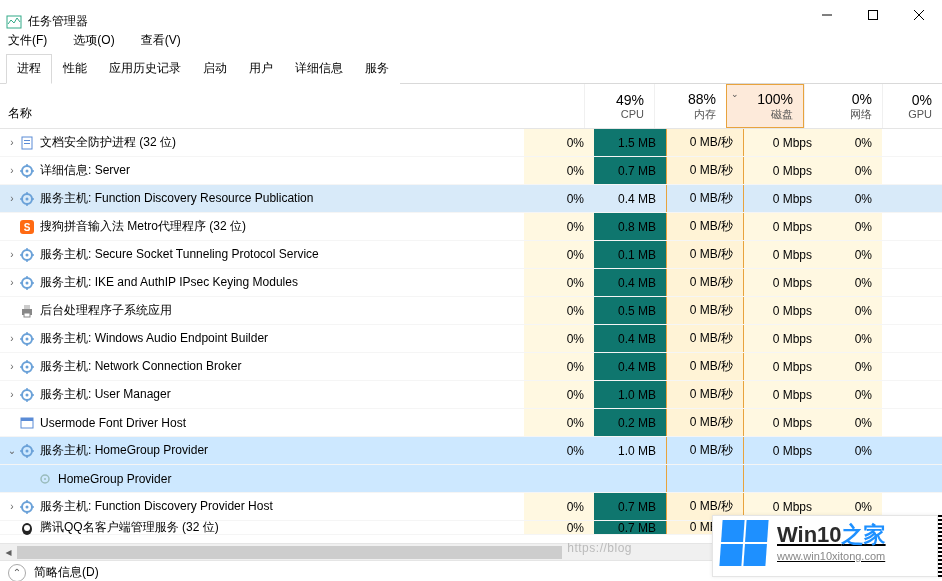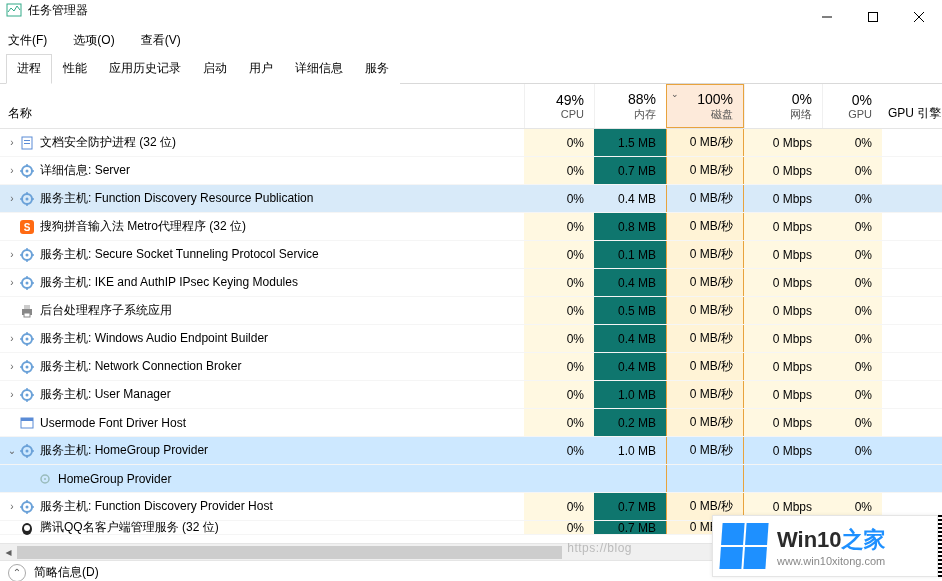--- a/index.html
+++ b/index.html
@@ -1,17 +1,17 @@
 <!DOCTYPE html>
 <html><head>
 <meta charset="utf-8">
 <style>
   * { box-sizing: border-box; margin: 0; padding: 0; }
   html, body { width: 942px; height: 581px; font-family: "Microsoft YaHei", "Segoe UI", sans-serif; font-size: 12px; background: #fff; color: #000; overflow: hidden; position: relative; }
-  .titlebar { display: flex; align-items: flex-start; height: 30px; padding: 2px 0 0 6px; }
+  .titlebar { display: flex; align-items: flex-end; height: 30px; padding: 2px 0 0 6px; }
   .titlebar .app-icon { width: 16px; height: 16px; margin-right: 6px; display:flex; align-items:center; justify-content:center;}
   .titlebar .title { flex: 1; font-size: 12px; }
   .win-controls { display: flex; }
   .win-btn { width: 46px; height: 30px; display:flex; align-items:center; justify-content:center; color:#333; }
   .win-btn svg { width: 10px; height: 10px; }
   .menubar { display: flex; gap: 26px; padding: 2px 8px 4px 8px; font-size: 12px; }
   .tabs { display: flex; border-bottom: 1px solid #d9d9d9; padding-left: 6px; }
   .tab { padding: 5px 10px 6px; font-size: 12px; border: 1px solid transparent; position: relative; top:1px; background:#fff;}
   .tab.active { border: 1px solid #d9d9d9; border-bottom: 1px solid #fff; background:#fff;}
   .content { position: relative; height: calc(581px - 30px - 22px - 29px - 24px); }
@@ -54,21 +54,21 @@
   
   .hscroll { height:17px; background:#f0f0f0; display:flex; align-items:center; border-top:1px solid #e5e5e5;}
   .hscroll .arrow { width:17px; height:17px; display:flex; align-items:center; justify-content:center; color:#606060;}
   .hscroll .track { flex:1; height:17px; position:relative; }
   .hscroll .thumb { position:absolute; left:0; top:2px; height:13px; width:60%; background:#cdcdcd; }
   
   .footer { height:24px; border-top:1px solid #e5e5e5; display:flex; align-items:center; padding:0 8px; font-size:12px;}
   .footer .chevron { width:18px; height:18px; border:1px solid #aaa; border-radius:50%; display:flex; align-items:center; justify-content:center; margin-right:8px; font-size:10px; color:#555;}
   
   .watermark-url { position:absolute; right:310px; bottom:26px; color:#bbb; font-size:12px; letter-spacing:.5px;}
-  .logo-box { position:absolute; right:4px; bottom:4px; width:226px; height:62px; background:#fff; border:1px solid #e5e5e5; display:flex; align-items:center; padding:4px 8px; box-shadow:0 0 4px rgba(0,0,0,.08);}
+  .logo-box { position:absolute; right:4px; bottom:4px; width:226px; height:62px; background:#fff; border:1px solid #e5e5e5; display:flex; align-items:flex-start; padding:4px 8px; box-shadow:0 0 4px rgba(0,0,0,.08);text-decoration:underline;}
   .logo-win { width:46px; height:46px; display:grid; grid-template-columns:1fr 1fr; grid-template-rows:1fr 1fr; gap:2px; transform:skewX(-4deg);}
   .logo-win div { background:#1e90ff; }
   .logo-text { margin-left:10px; display:flex; flex-direction:column; }
   .logo-text .t { font-size:22px; font-weight:600; color:#2b2b2b; }
   .logo-text .t .accent { color:#1e90ff; }
   .logo-text .sub { font-size:11px; color:#888; }
   .vbar { position:absolute; right:0; bottom:4px; width:4px; height:62px; background:repeating-linear-gradient(0deg,#000,#000 2px,#fff 2px,#fff 4px);}
 </style>
 </head>
 <body>
@@ -135,21 +135,20 @@
       <span class="lbl">磁盘</span>
     </div>
     <div class="col-h col-net">
       <span class="pct">0%</span>
       <span class="lbl">网络</span>
     </div>
     <div class="col-h col-gpu">
       <span class="pct">0%</span>
       <span class="lbl">GPU</span>
     </div>
-    <div class="col-gpue">GPU 引擎</div>
   </div>
 
   <div class="rows" id="rows-host">
       <div class="row">
         <span class="exp">›</span>
         <span class="picon">
           <svg viewBox="0 0 16 16">
             <rect x="3" y="2" width="10" height="12" fill="#fff" stroke="#5a8bd6"></rect>
             <rect x="5" y="5" width="6" height="1" fill="#5a8bd6"></rect>
             <rect x="5" y="8" width="6" height="1" fill="#5a8bd6"></rect>

